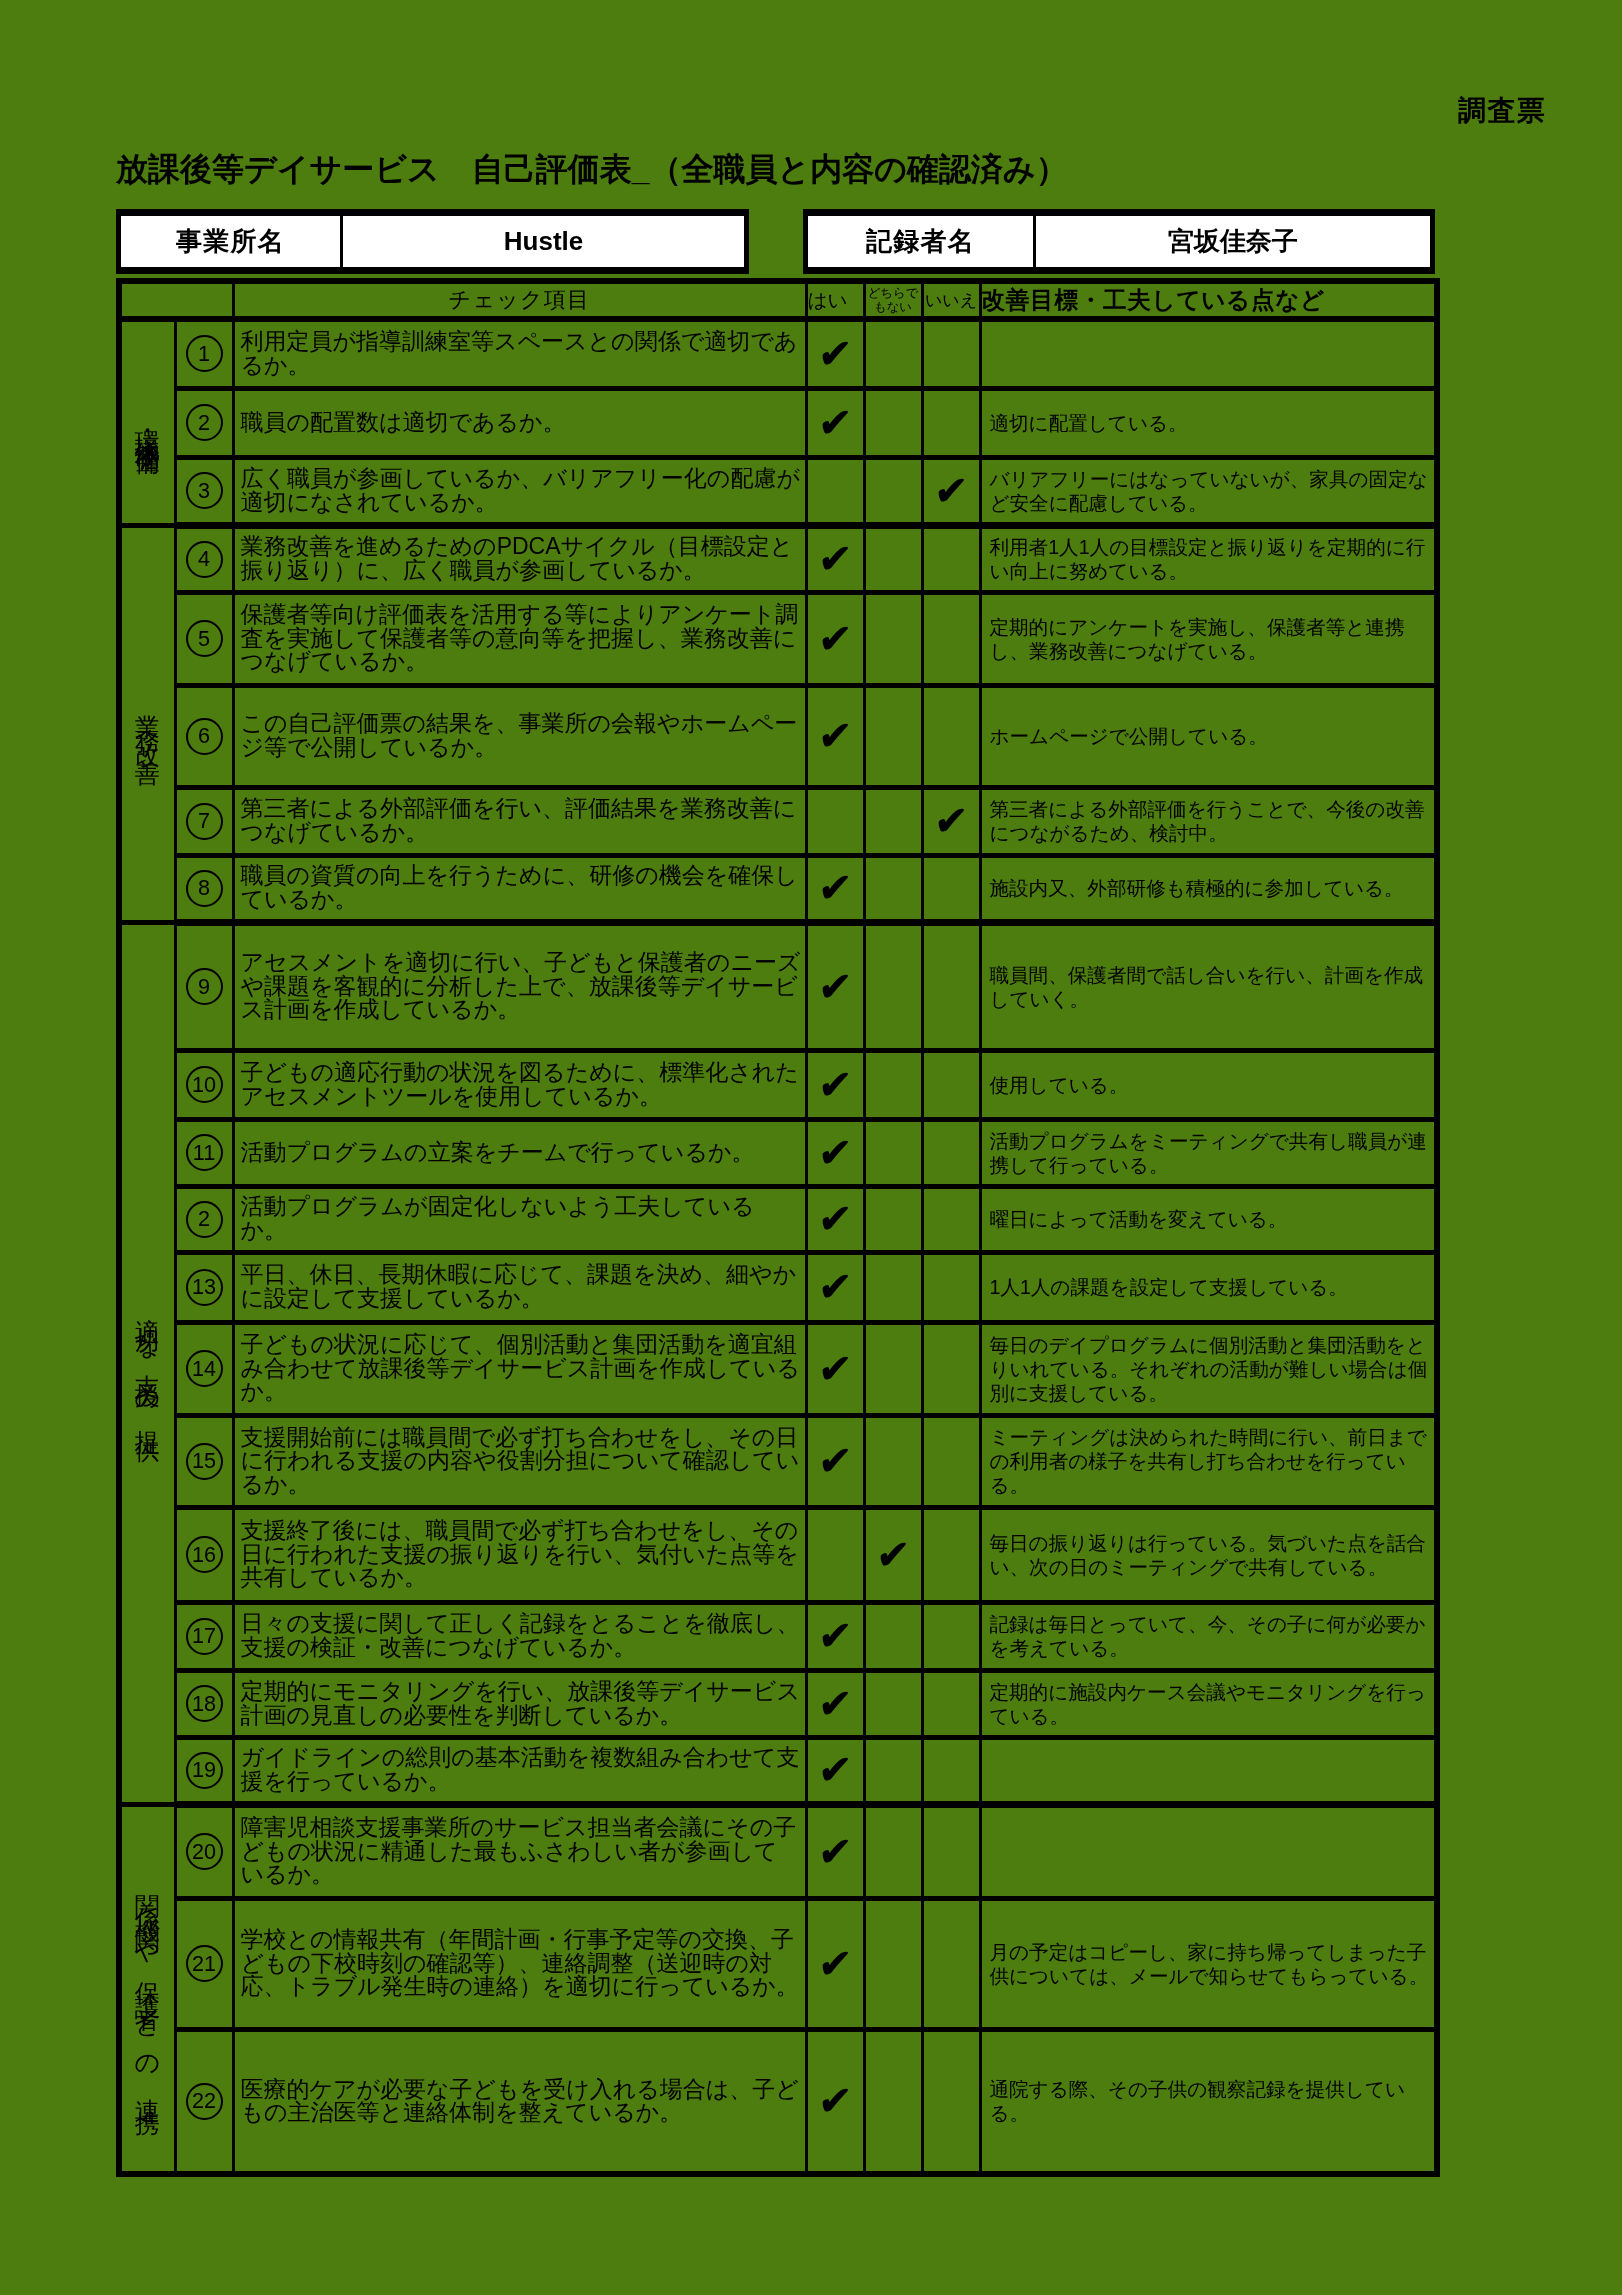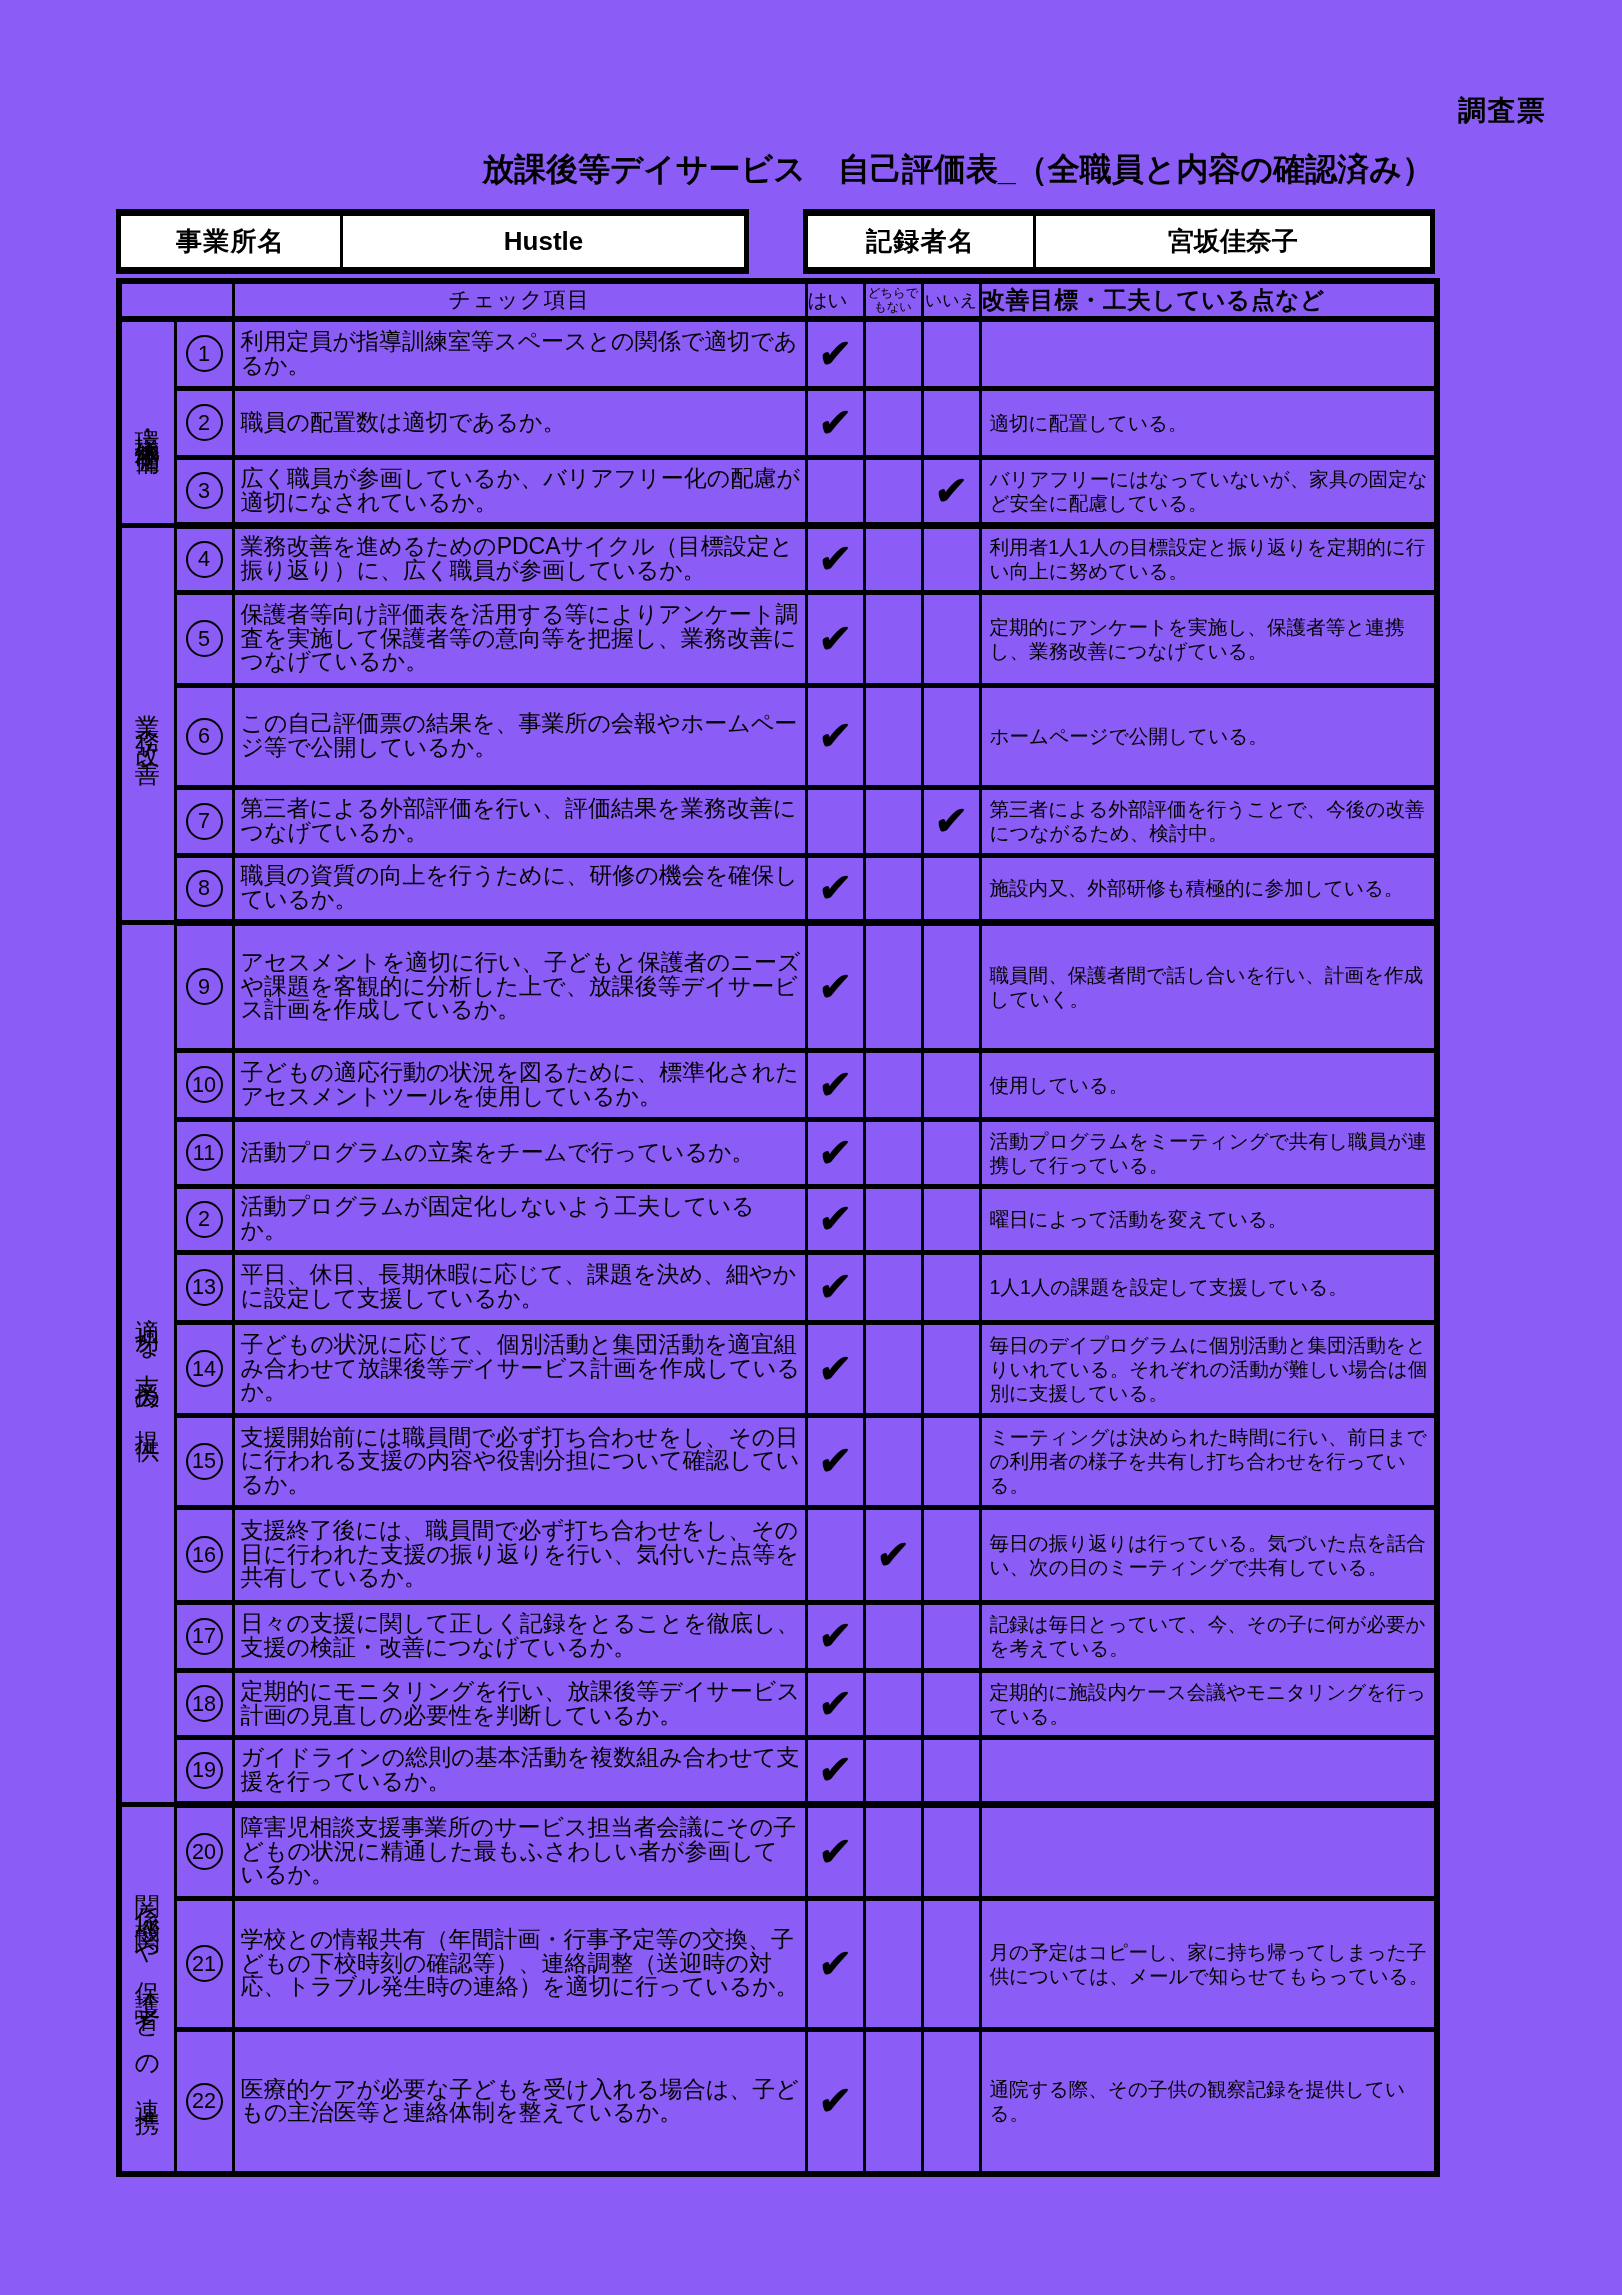--- a/index.html
+++ b/index.html
@@ -1,34 +1,34 @@
 <!DOCTYPE html>
 <html lang="ja" style="font-size:10.5px"><head>
 <meta charset="utf-8">
 <style>
   * { margin: 0; padding: 0; box-sizing: border-box; }
   html, body { background: #e8e8e8; }
   body { font-family: "Liberation Sans", sans-serif; color: #000; }
   .sheet {
     position: relative;
     width: 1623px; height: 2295px;
-    background: #8b5cf6;
+    background: #4d7c0f;
     overflow: hidden;
   }
 
   
   .corner-label {
     position: absolute; top: 92px; right: 77px;
     font-size: 28px; font-weight: bold; letter-spacing: 1.3px;
   }
 
   
   .doc-title {
     position: absolute; top: 148px; left: 116px; width: 1318px;
-    text-align: right; font-size: 32px; font-weight: bold;
+    text-align: left; font-size: 32px; font-weight: bold;
     letter-spacing: 0px; white-space: nowrap;
   }
 
   
   .info-box {
     position: absolute; top: 209px; height: 65px;
     border: 5.2px solid #000; border-top-width: 7.2px; border-bottom-width: 7.2px;
     display: flex; align-items: stretch; background: #fff;
   }
   .info-box .label-cell {

